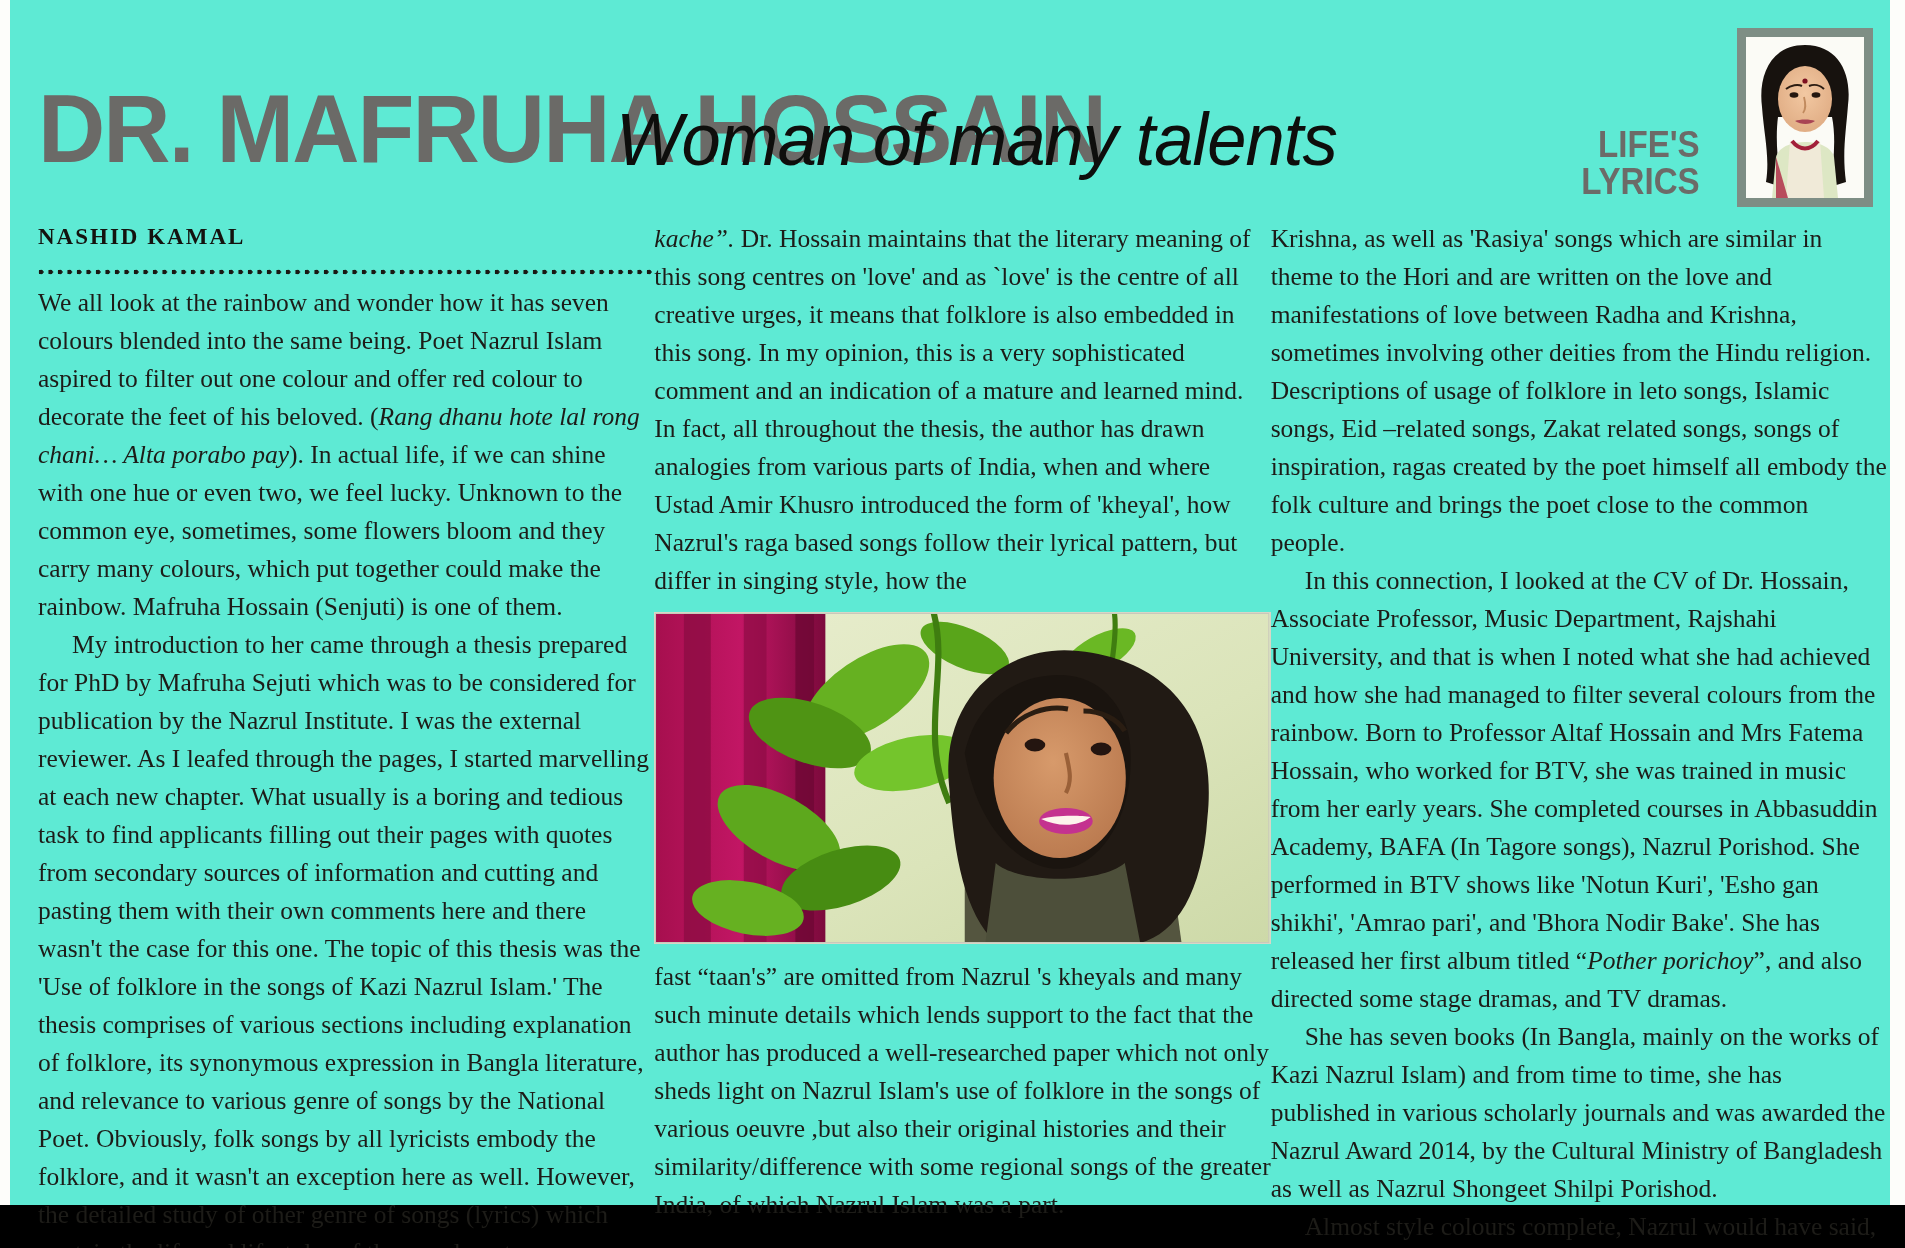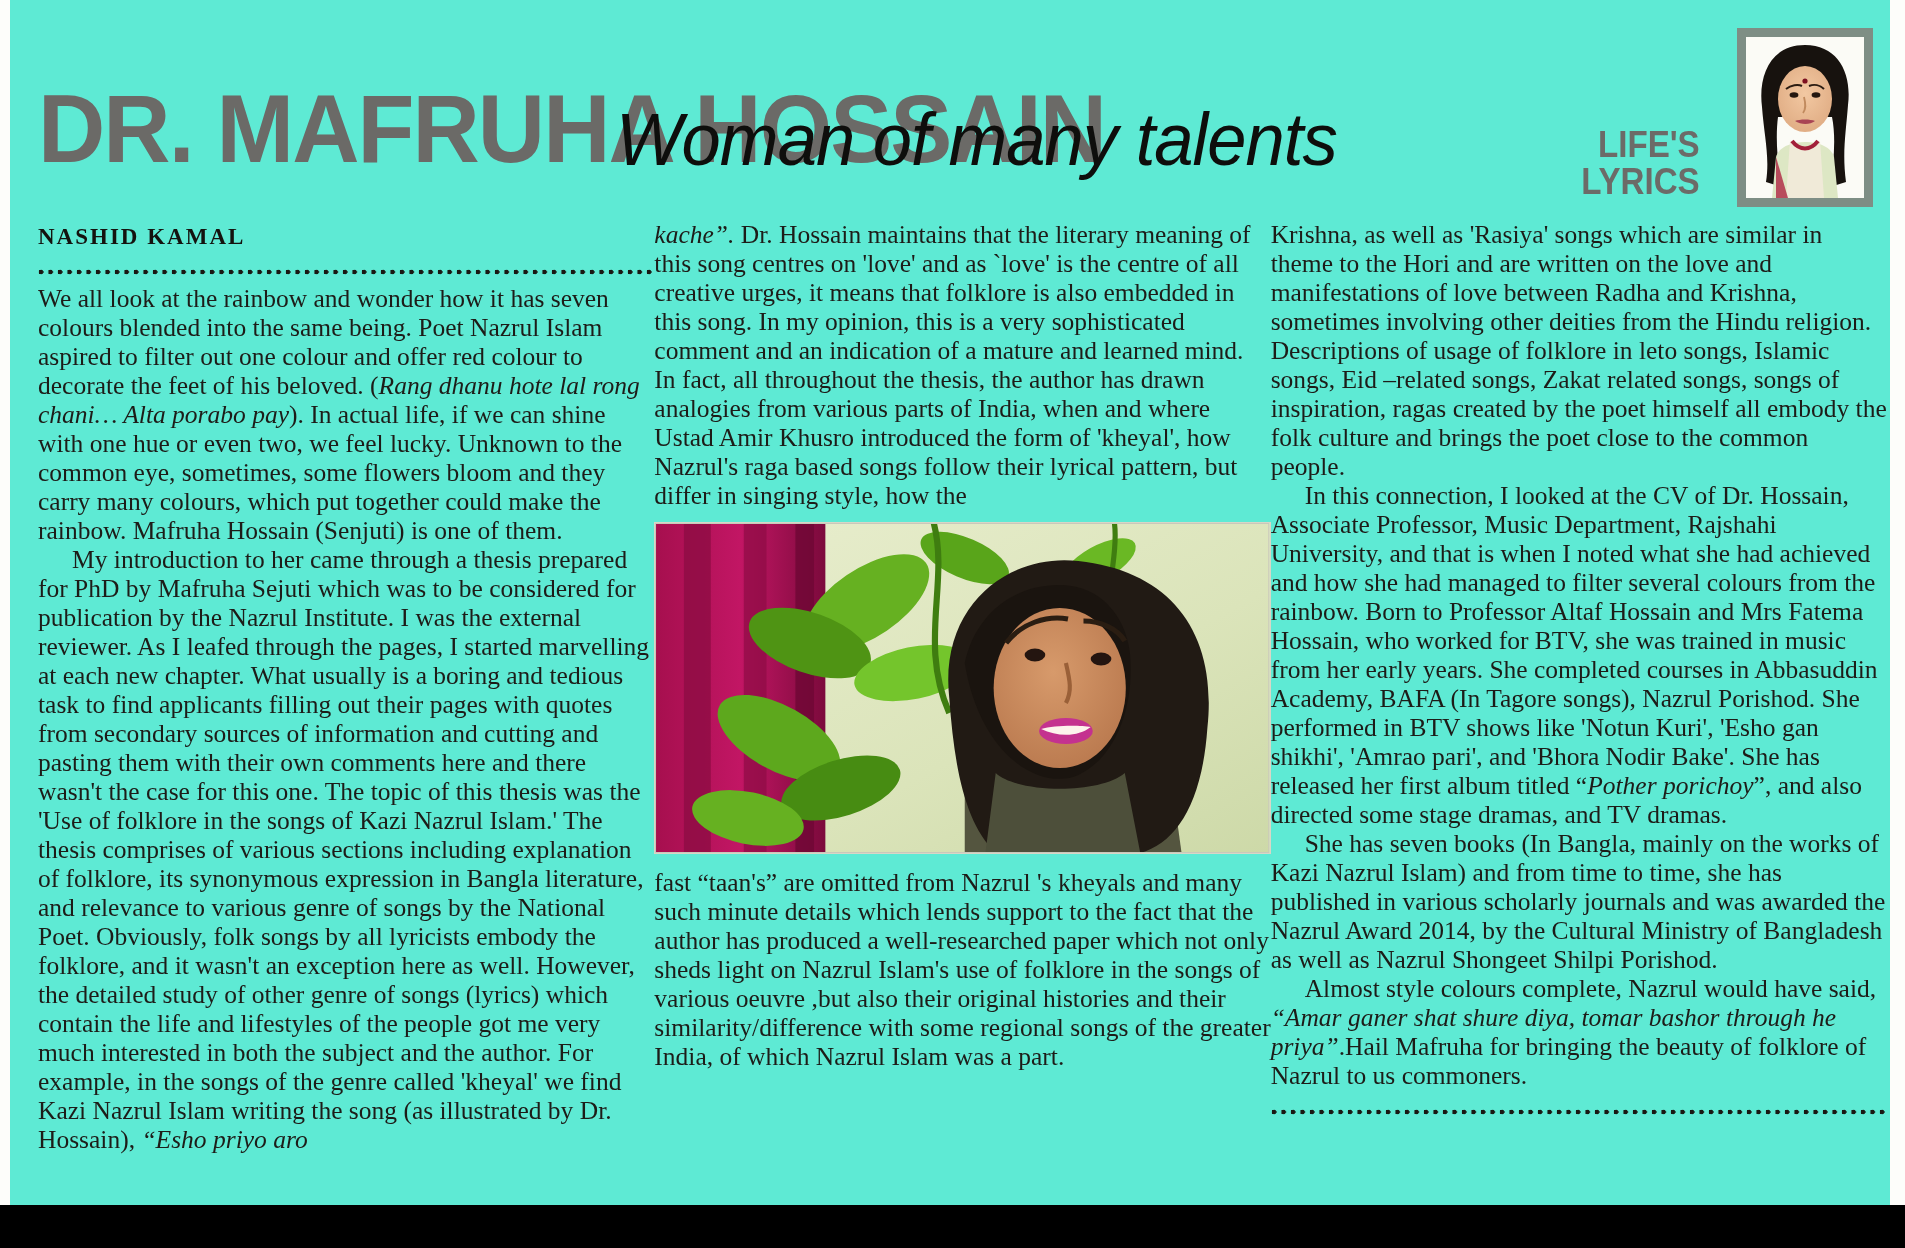--- a/index.html
+++ b/index.html
@@ -78,21 +78,21 @@
   .dots{
     height:8px;
     margin:18px 0 8px 0;
     background-image:radial-gradient(circle at 3px 4px, #191813 2.2px, rgba(0,0,0,0) 2.6px);
     background-size:9.5px 8px;
     background-repeat:repeat-x;
   }
   .para{
     margin:0;
     font-size:25.5px;
-    line-height:29px;
+    line-height:38px;
     text-align:left;
   }
   .para.indent{text-indent:34px;}
   .seg-n{font-style:normal;}
   .seg-i{font-style:italic;}
   .seg-b{font-weight:bold;}
   .article-photo{
     margin:12px 0 14px 0;
     width:100%;
     border:1px solid #d8d6c6;

